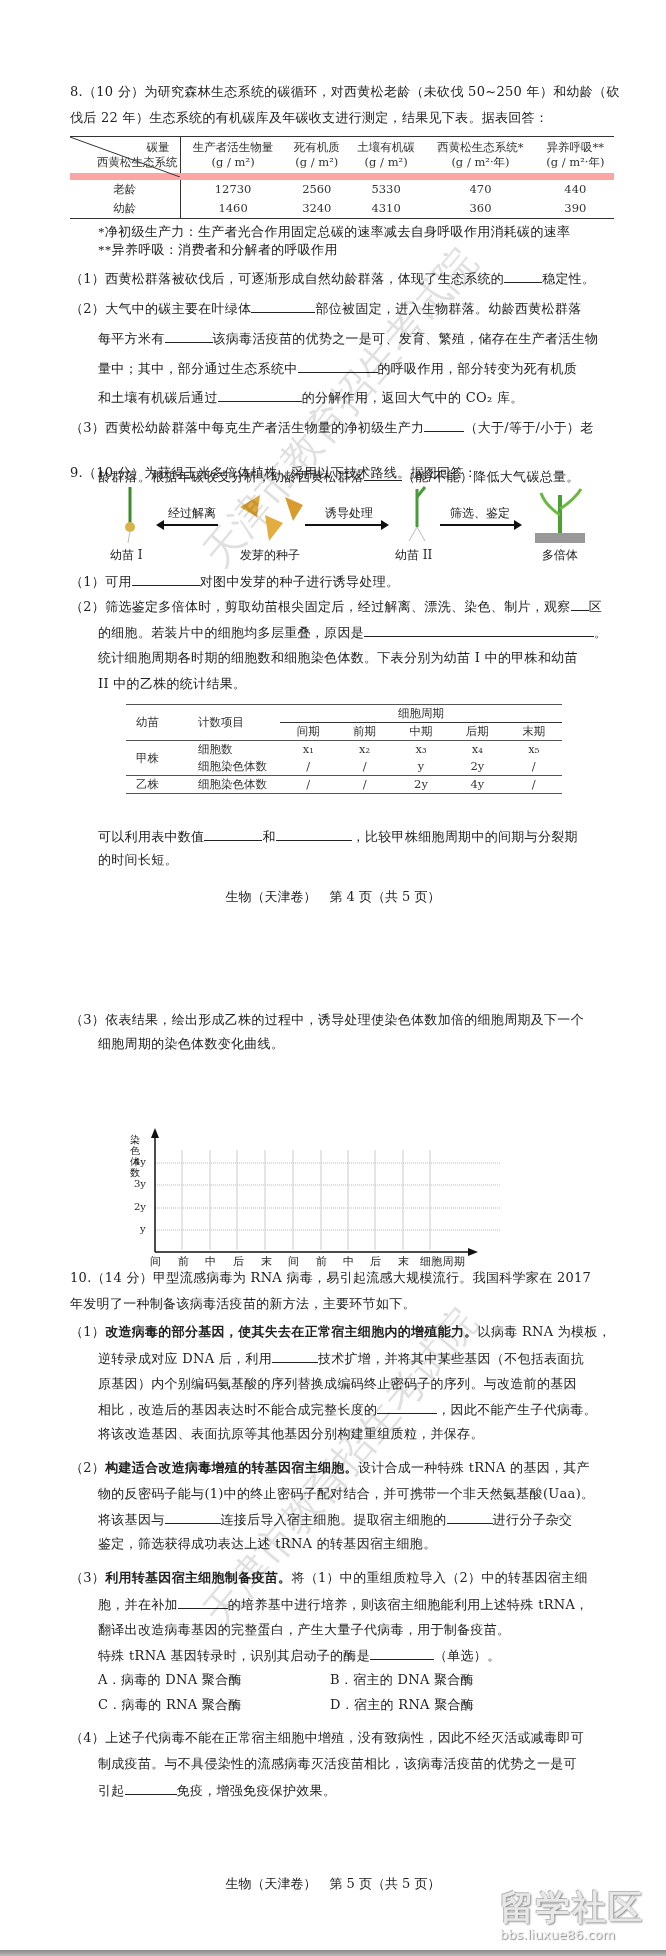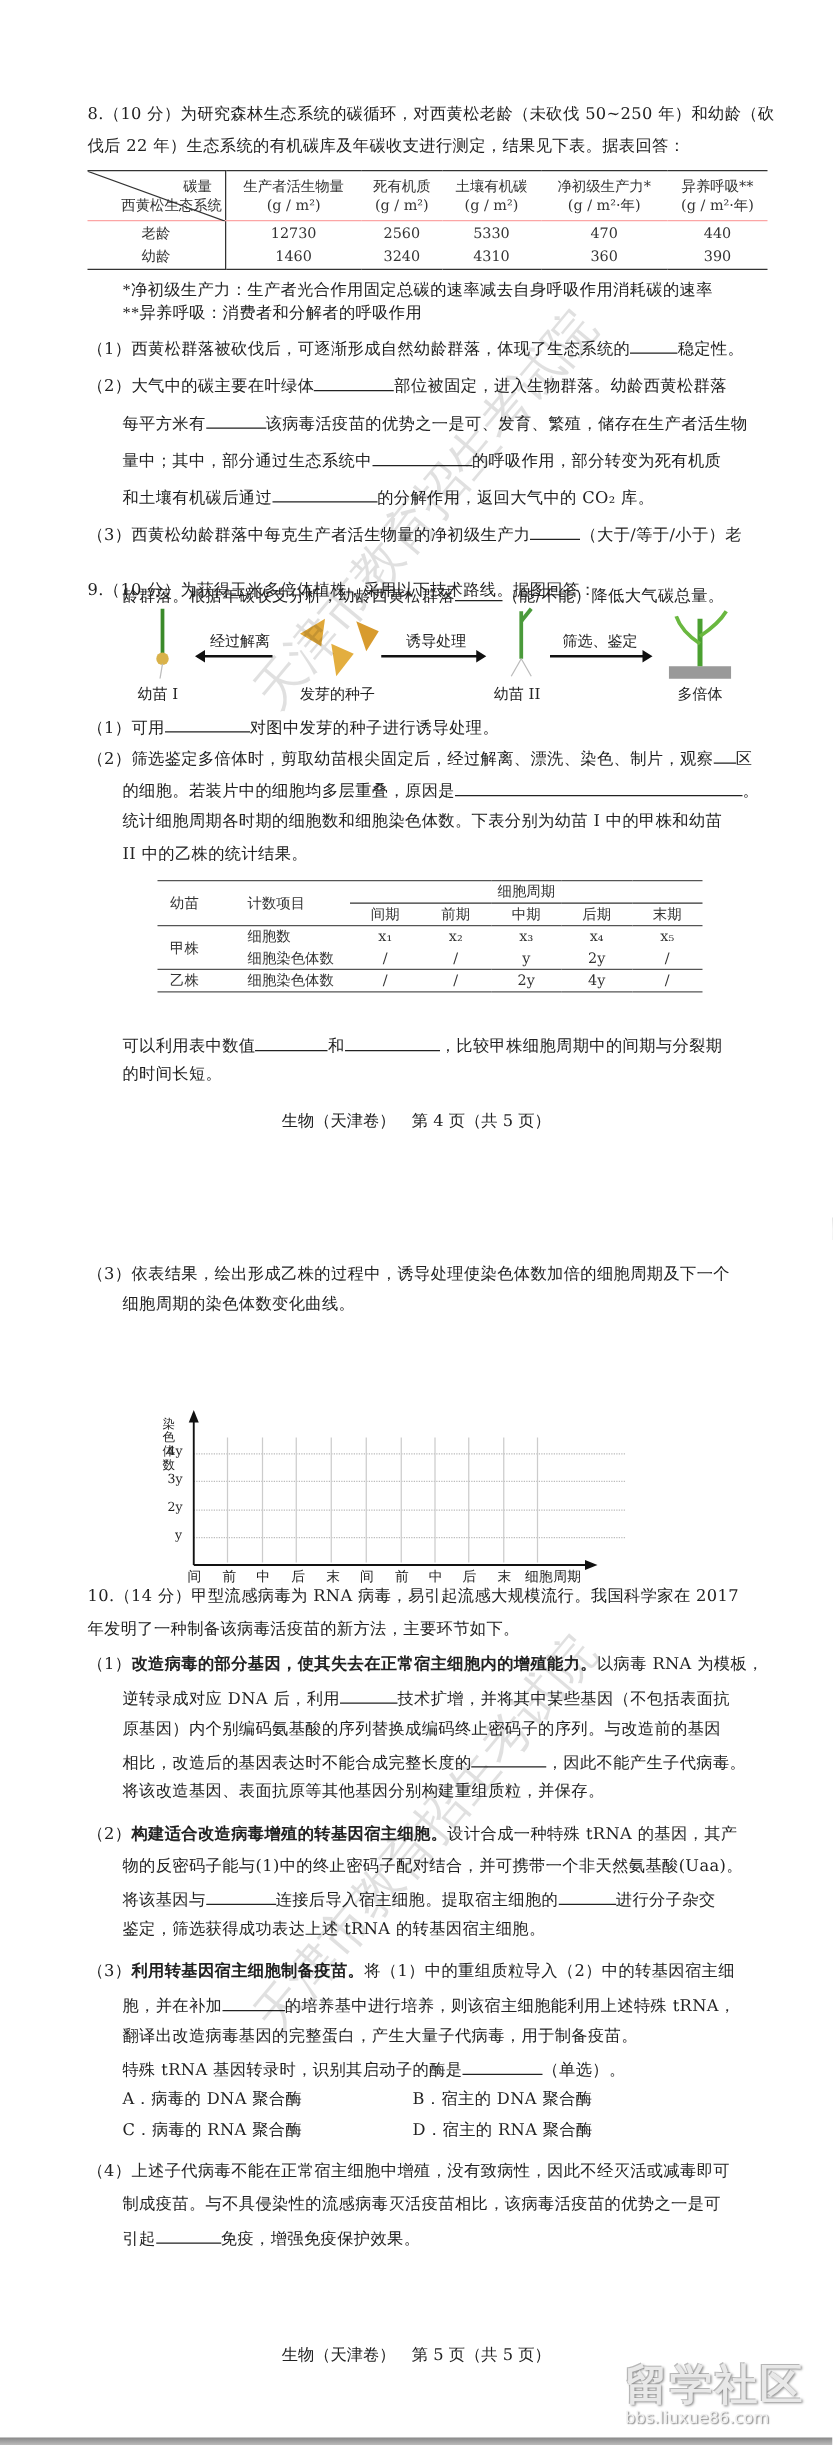--- a/index.html
+++ b/index.html
@@ -9,21 +9,21 @@
   .page2 { top: 936px; height: 1206px; }
   .divider { position: absolute; left: 0; top: 974px; width: 666px; height: 18px; background: linear-gradient(#666 0%, #999 25%, #d0d0d0 55%, #c4c4c4 100%); }
   .bottom-bar { position: absolute; left: 0; top: 1950px; width: 666px; height: 6px; background: linear-gradient(#888, #bbb); }
   .line { position: absolute; font-size: 13px; line-height: 16px; white-space: nowrap; letter-spacing: 0.3px; }
   .blank { display: inline-block; border-bottom: 1.3px solid #222; height: 13px; vertical-align: baseline; }
   .bold { font-weight: bold; }
   .small { font-size: 13px; font-family: Liberation Serif, serif; }
   table { border-collapse: collapse; position: absolute; font-size: 11.5px; }
   .t1 { left: 70px; top: 136px; width: 544px; border-top: 1.5px solid #333; border-bottom: 1.5px solid #333; }
   .t1 td { text-align: center; padding: 2px 2px; line-height: 15px; color: #333; }
-  .t1 .hdr td { border-bottom: 1px solid #fca5a5; height: 40px; }
+  .t1 .hdr td { border-bottom: 7px solid #fca5a5; height: 40px; }
   .t1 .firstcol { border-right: 1px solid #333; width: 110px; position: relative; }
   .diag { position: absolute; left: 0; top: 0; width: 110px; height: 40px; }
   .t2 { left: 126px; top: 704px; width: 436px; border-top: 1.5px solid #555; border-bottom: 1.5px solid #555; }
   .t2 td { text-align: center; line-height: 15px; padding: 1px 2px; color: #333; }
   .t2 .left { text-align: left; padding-left: 10px; }
   .t2 .subhdr td { border-top: 1px solid #333; }
   .t2 .sep td { border-top: 1px solid #555; }
   .t2 .hdrbottom td { border-bottom: 1px solid #555; }
   .figure { position: absolute; left: 70px; top: 485px; width: 540px; height: 80px; }
   .fig-label { position: absolute; font-size: 12px; top: 62px; white-space: nowrap; }
@@ -61,21 +61,21 @@
           </td>
       <td>
             <div>死有机质</div>
             <div>(g / m²)</div>
           </td>
       <td>
             <div>土壤有机碳</div>
             <div>(g / m²)</div>
           </td>
       <td>
-            <div>净初级生产力*</div>
+            <div>西黄松生态系统*</div>
             <div>(g / m²·年)</div>
           </td>
       <td>
             <div>异养呼吸**</div>
             <div>(g / m²·年)</div>
           </td>
     </tr>
     <tr>
       <td class="firstcol">老龄</td>
       <td>12730</td>

